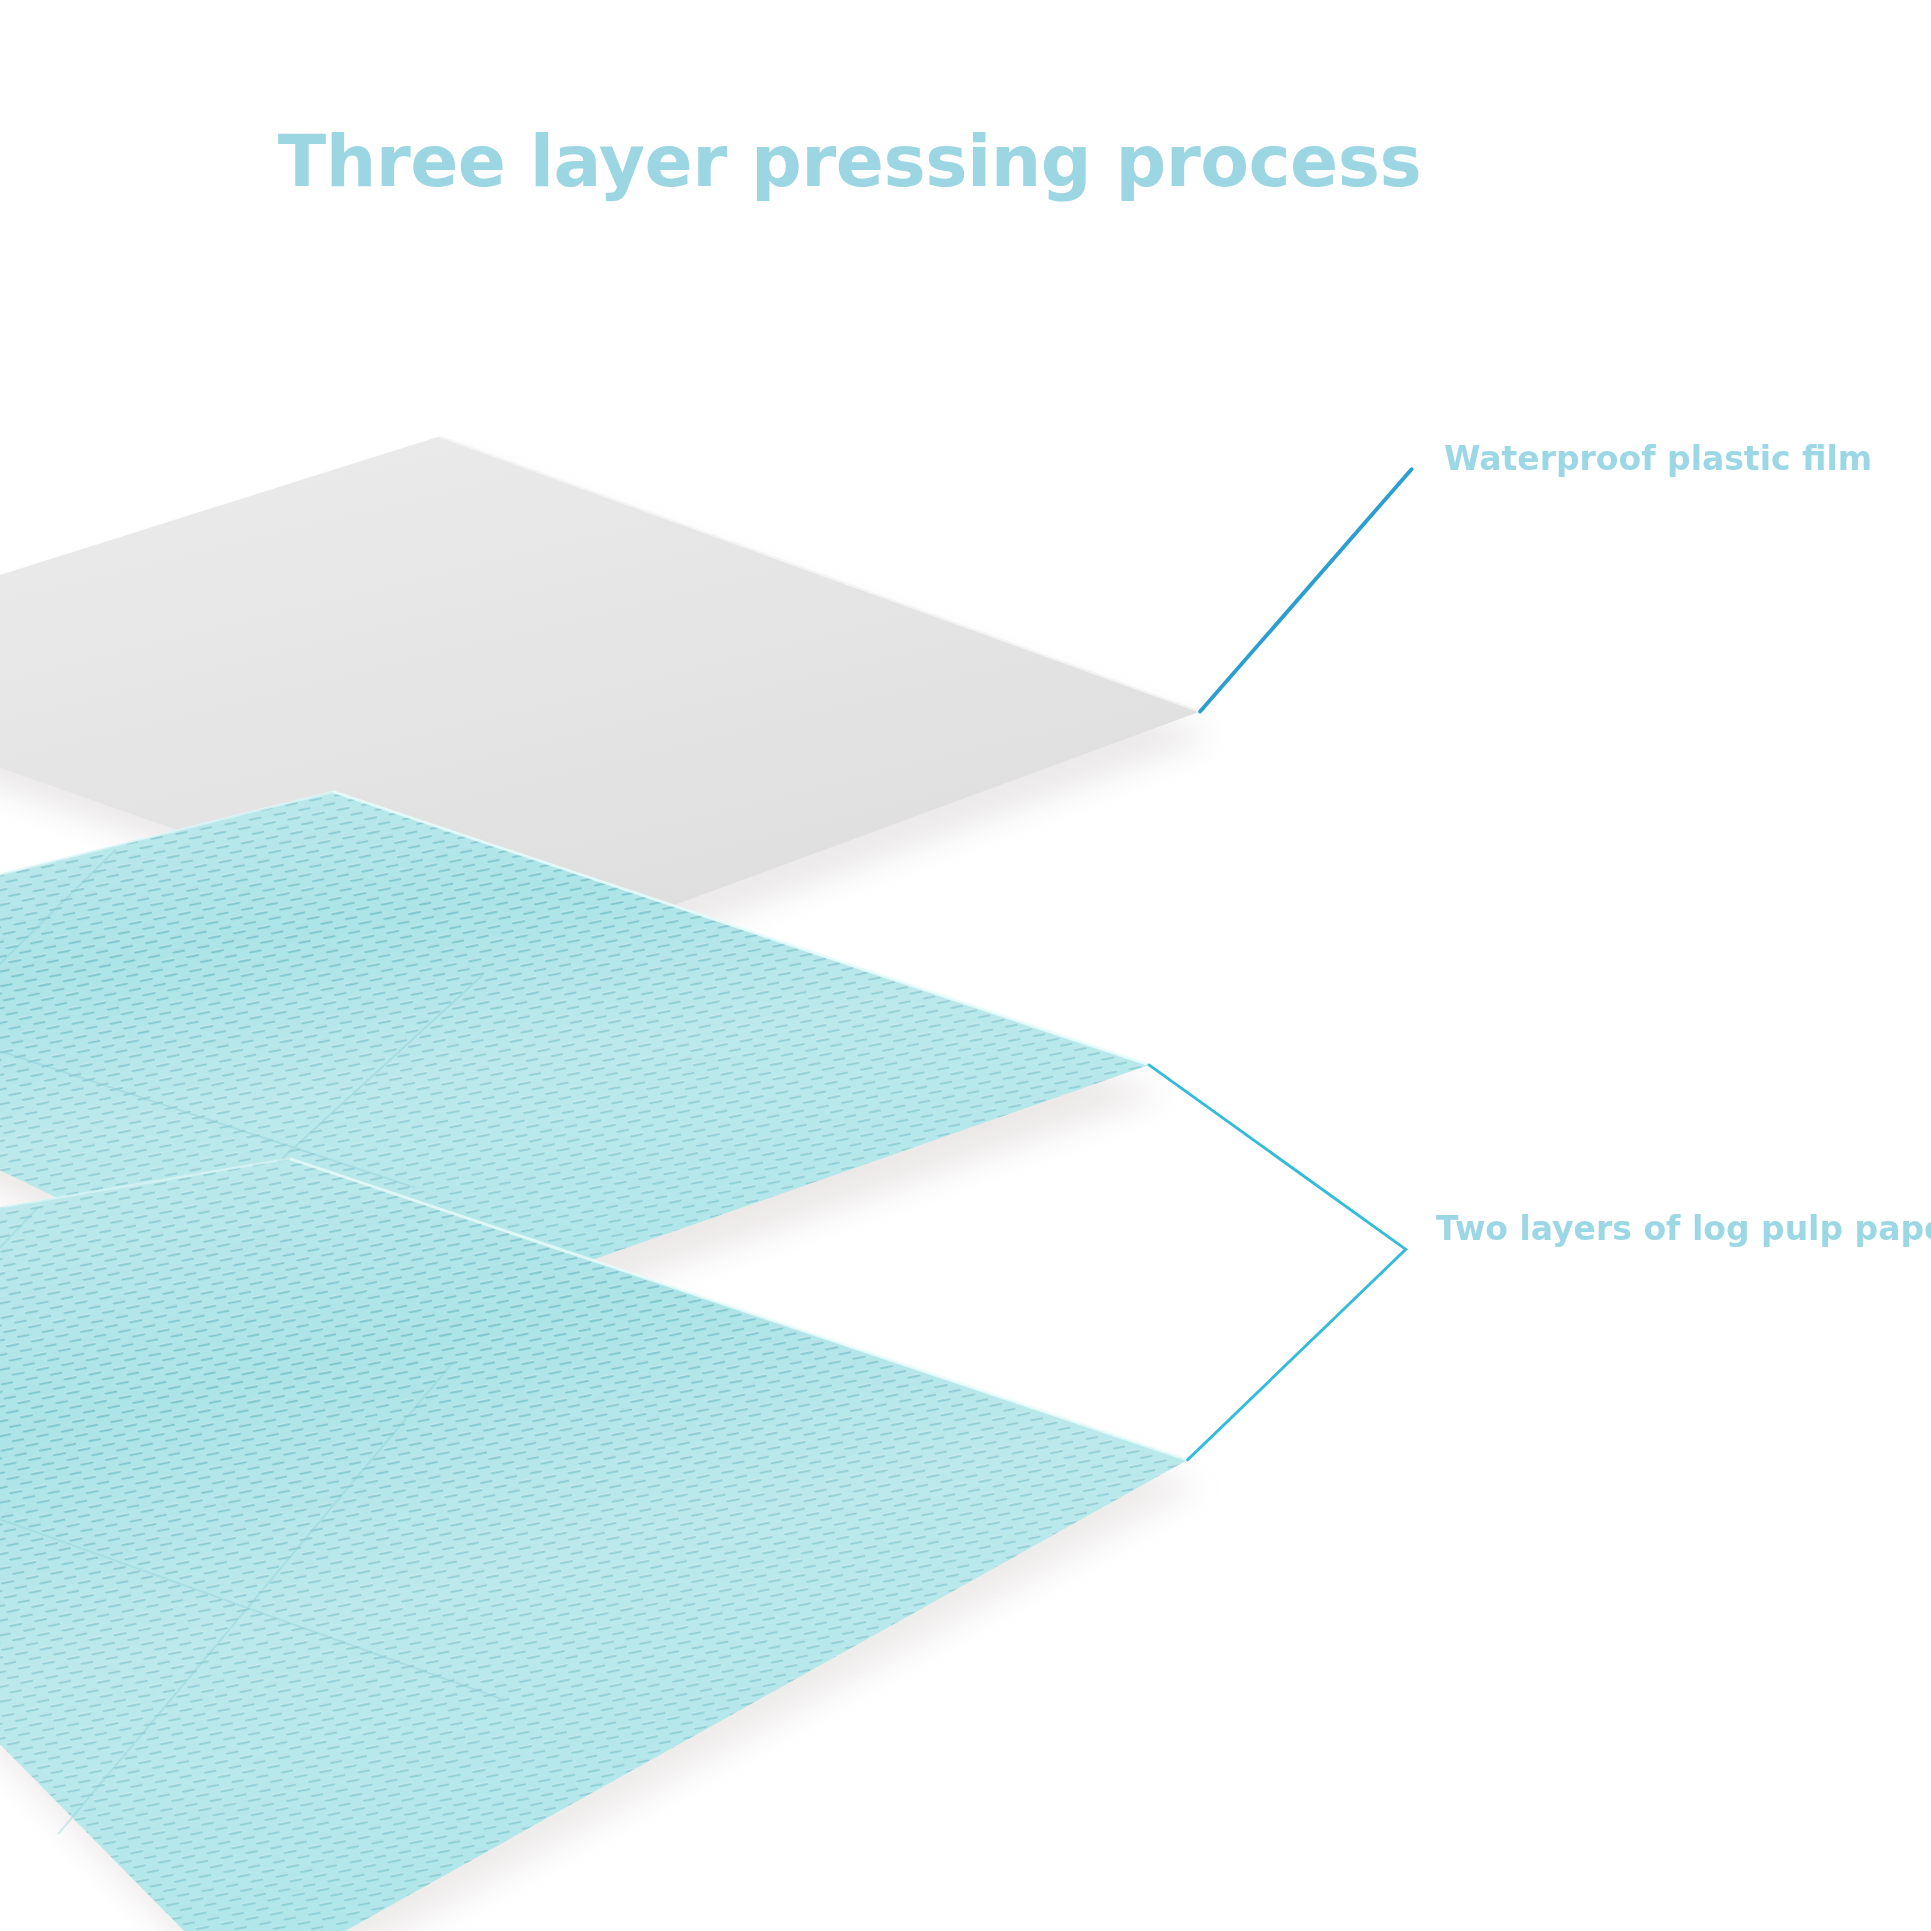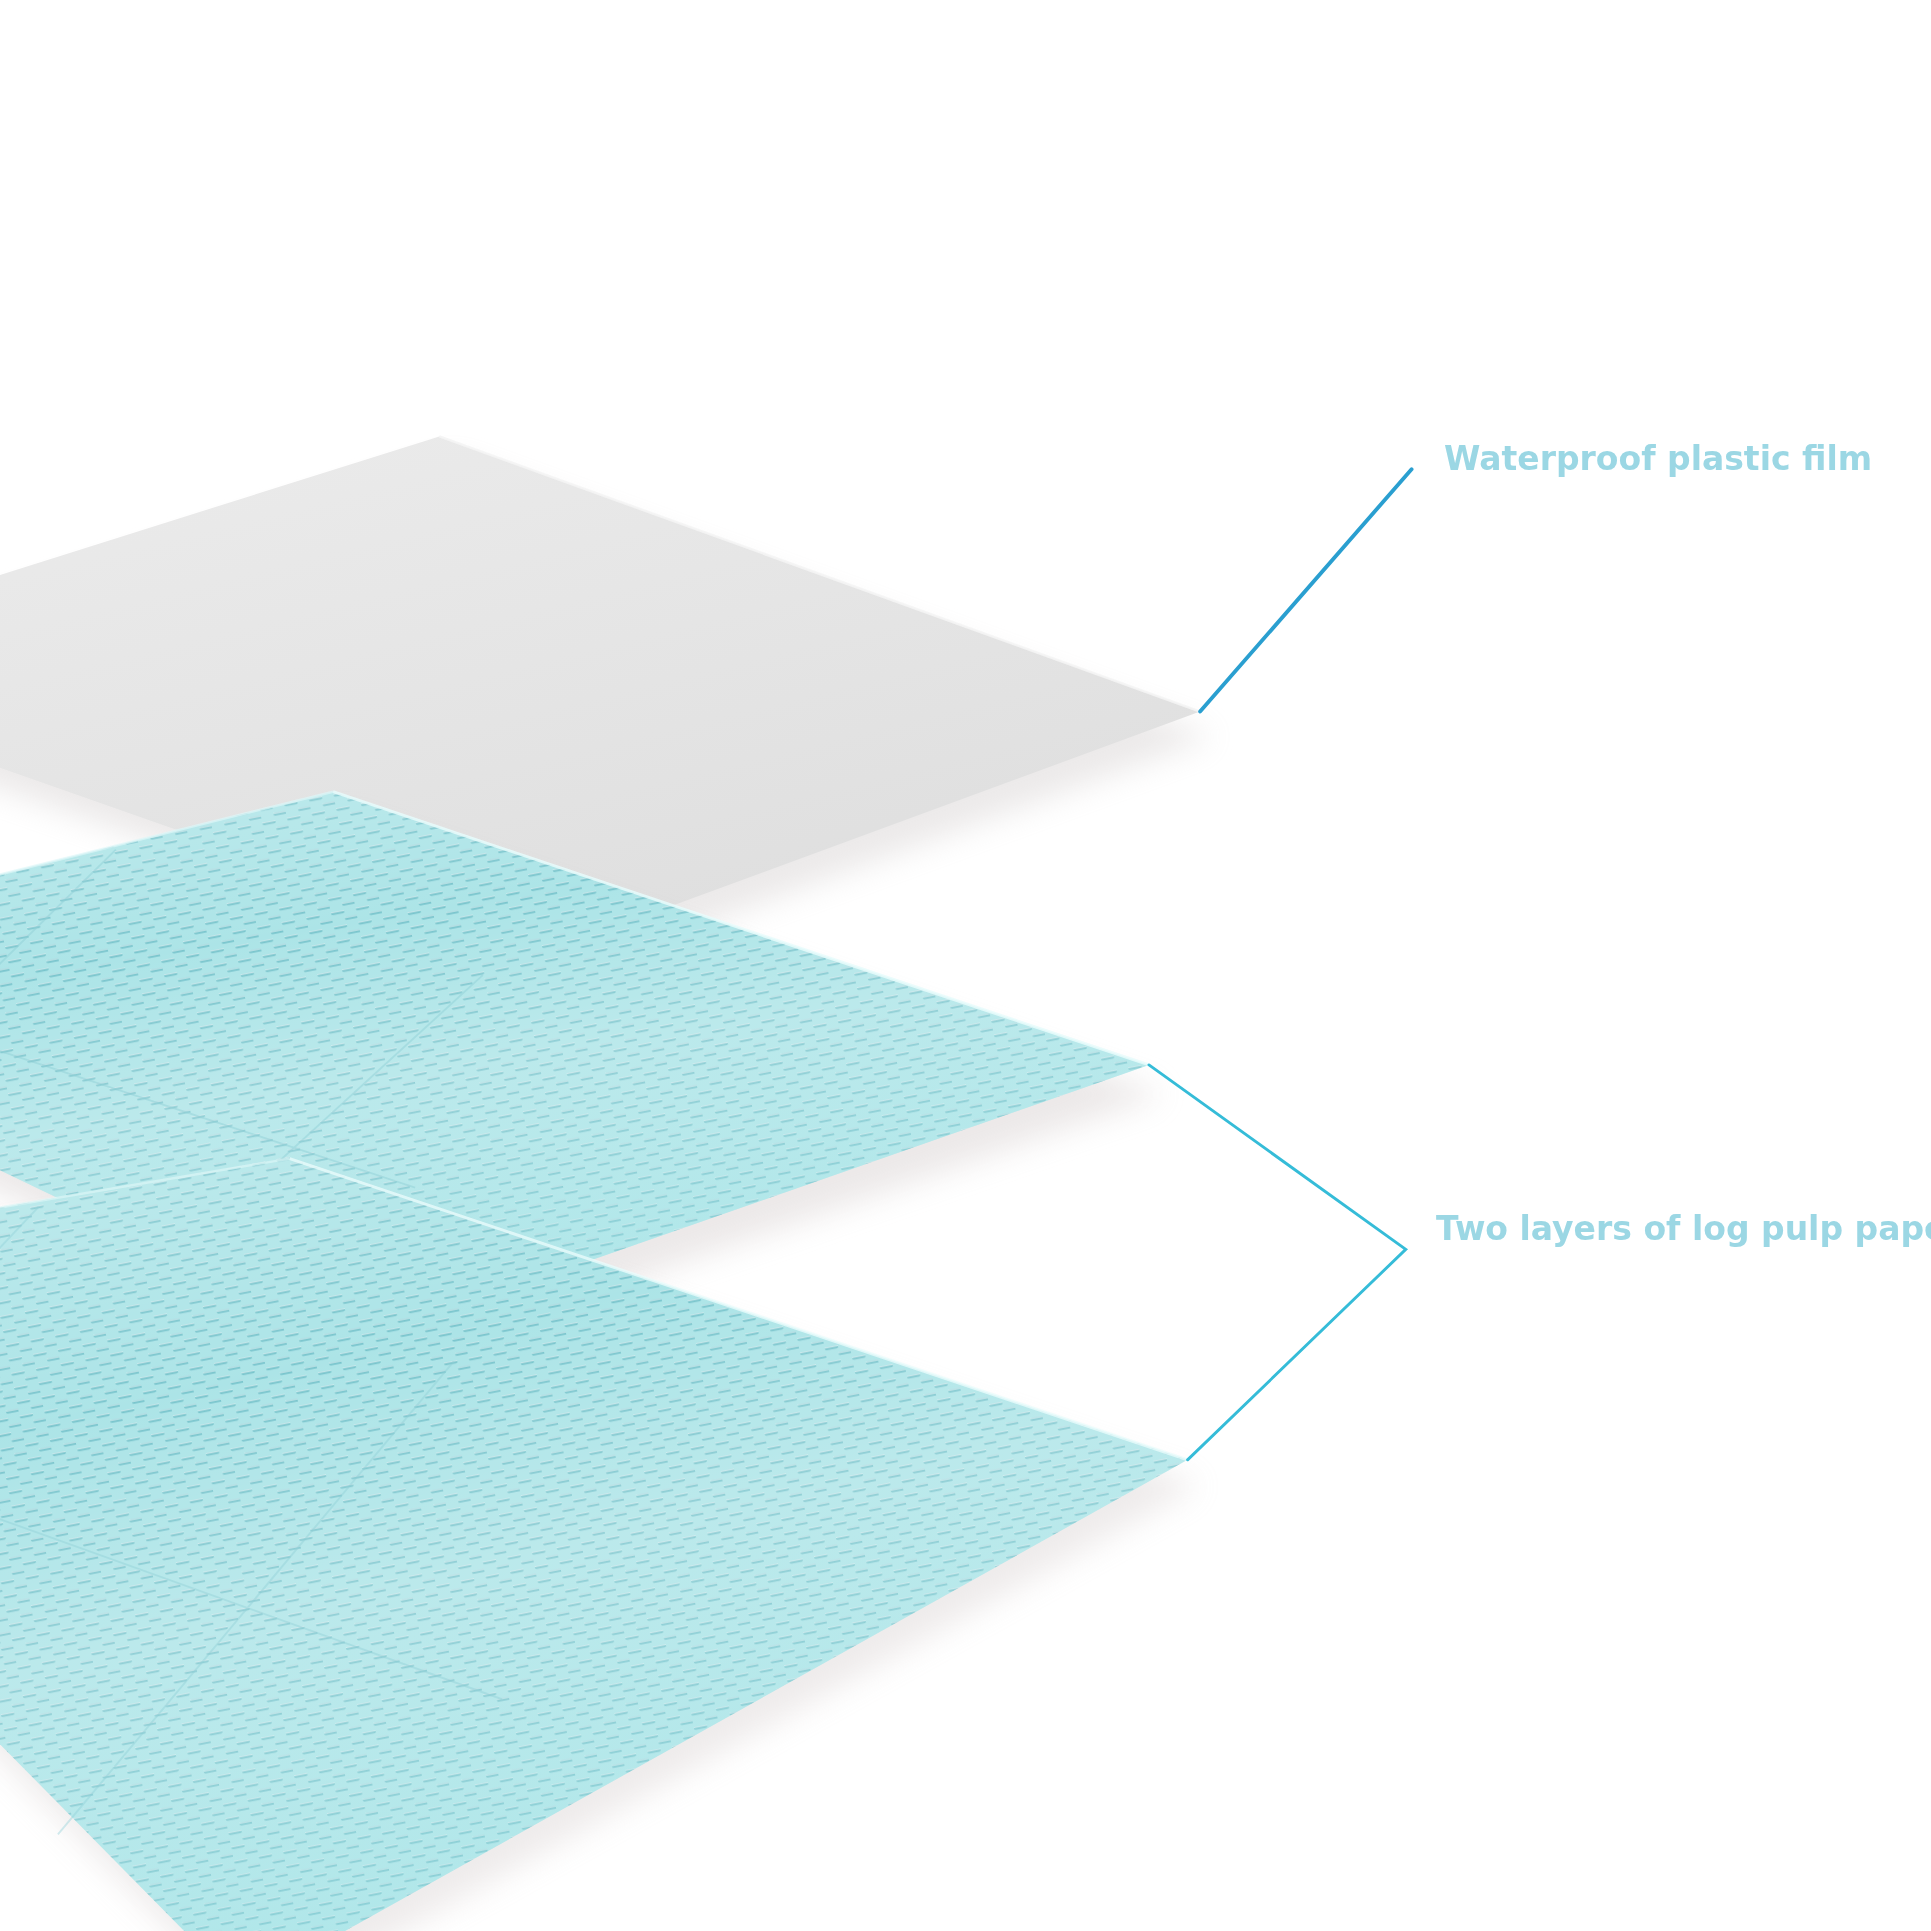--- a/index.html
+++ b/index.html
@@ -62,20 +62,21 @@
     left: 1436px;
     top: 1212px;
     font-size: 33px;
   }
 </style>
 </head>
 <body>
 
 <div id="stage">
 
+  <div id="title">Three layer pressing process</div>
 
   <svg id="art" viewBox="0 0 2000 2000" xmlns="http://www.w3.org/2000/svg">
     <defs>
 
       <pattern id="weave" width="26" height="15" patternUnits="userSpaceOnUse" patternTransform="rotate(-11)">
         <rect width="26" height="15" fill="#a8e3e6"></rect>
         <rect x="0" y="3" width="14" height="3.2" rx="1.6" fill="#63b9c2" opacity="0.78"></rect>
         <rect x="0" y="3" width="14" height="1.2" rx="0.6" fill="#ffffff" opacity="0.55"></rect>
         <rect x="13" y="10.5" width="14" height="3.2" rx="1.6" fill="#63b9c2" opacity="0.78"></rect>
         <rect x="13" y="10.5" width="14" height="1.2" rx="0.6" fill="#ffffff" opacity="0.55"></rect>

